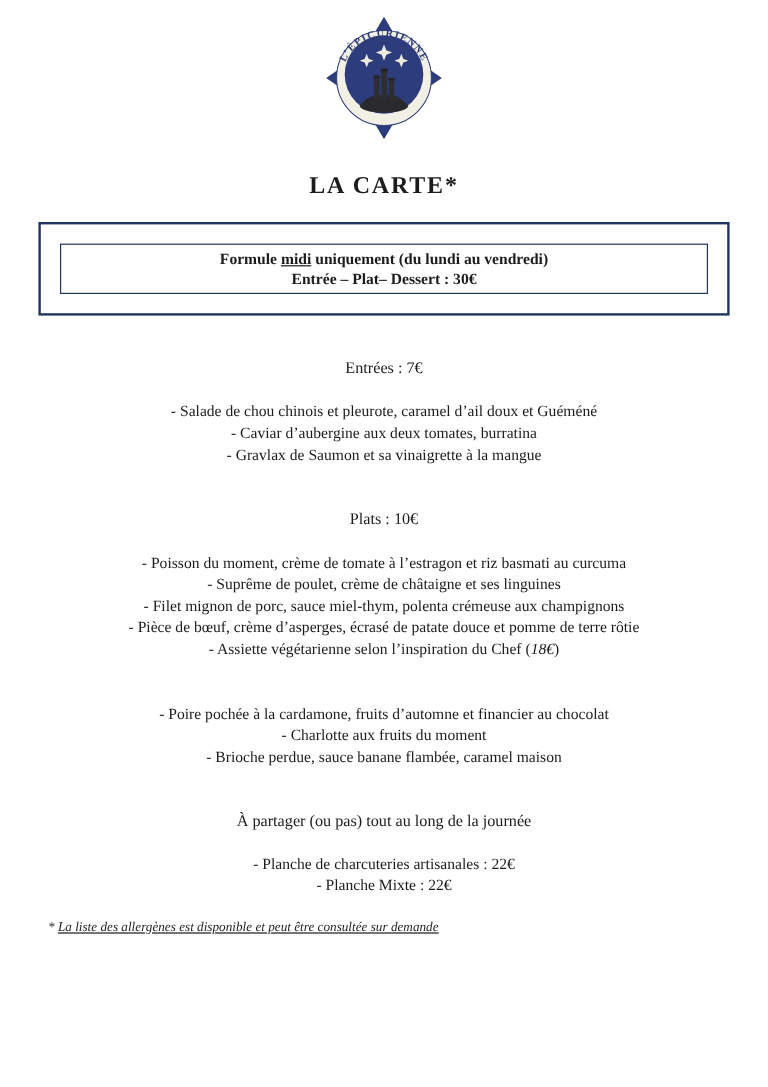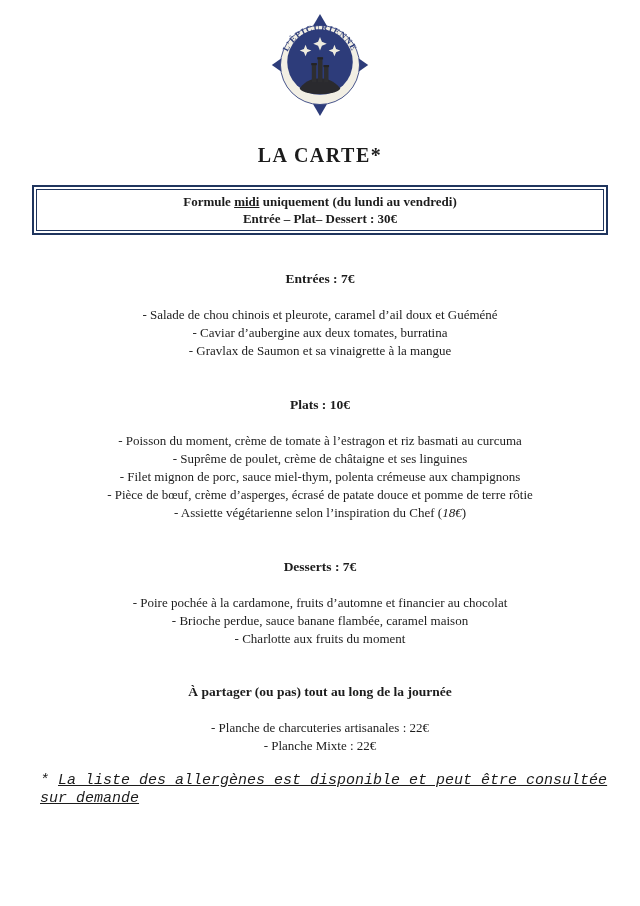--- a/index.html
+++ b/index.html
@@ -10,30 +10,30 @@
     -webkit-font-smoothing:antialiased;
   }
   .page{position:relative;width:640px;height:906px;overflow:hidden;background:#fff;}
   .logo-wrap{display:flex;justify-content:center;padding-top:12px;}
   svg.logo{width:100px;height:106px;display:block;}
   .title{
     text-align:center;font-weight:bold;font-size:20px;
     letter-spacing:1.5px;margin:24px 0 0;line-height:26px;
   }
   .formule-outer{
-    margin:17px 32px 0;border:2px solid #20355e;padding:2px;background:#fff;
+    margin:17px 32px 0;border:2px solid #20355e;padding:16px;background:#fff;
   }
   .formule-inner{
     border:1px solid #20355e;text-align:center;font-weight:bold;
     font-size:13px;line-height:17px;padding:3px 8px;
   }
   .section{margin-top:35px;text-align:center;}
-  .section .heading{font-weight:bold;font-size:13.5px;line-height:18px;margin:0 0 18px;}
+  .section .heading{font-weight:normal;font-size:13.5px;line-height:18px;margin:0 0 18px;}
   .menu-item{font-size:13px;line-height:18.2px;white-space:nowrap;}
-  .footnote{margin:16px 0 0 40px;font-size:15px;line-height:18px;font-family:Liberation Mono, monospace;}
+  .footnote{margin:16px 0 0 40px;font-size:11px;line-height:18px;}
   .it{font-style:italic;}
   .ul{text-decoration:underline;}
 </style>
 </head>
 <body>
 
 <div class="page">
 
   <div class="logo-wrap">
     <svg class="logo" viewBox="0 0 100 110" aria-hidden="true">
@@ -86,24 +86,23 @@
       </div>
       <div class="section">
         <div class="heading">Plats : 10€</div>
         <div class="menu-item"><span>- Poisson du moment, crème de tomate à l’estragon et riz basmati au curcuma</span></div>
         <div class="menu-item"><span>- Suprême de poulet, crème de châtaigne et ses linguines</span></div>
         <div class="menu-item"><span>- Filet mignon de porc, sauce miel-thym, polenta crémeuse aux champignons</span></div>
         <div class="menu-item"><span>- Pièce de bœuf, crème d’asperges, écrasé de patate douce et pomme de terre rôtie</span></div>
         <div class="menu-item"><span>- Assiette végétarienne selon l’inspiration du Chef (</span><span class="it">18€</span><span>)</span></div>
       </div>
       <div class="section">
-        <div class="heading">Desserts : 7€</div>
         <div class="menu-item"><span>- Poire pochée à la cardamone, fruits d’automne et financier au chocolat</span></div>
+        <div class="menu-item"><span>- Charlotte aux fruits du moment</span></div>
         <div class="menu-item"><span>- Brioche perdue, sauce banane flambée, caramel maison</span></div>
-        <div class="menu-item"><span>- Charlotte aux fruits du moment</span></div>
       </div>
       <div class="section">
         <div class="heading">À partager (ou pas) tout au long de la journée</div>
         <div class="menu-item"><span>- Planche de charcuteries artisanales : 22€</span></div>
         <div class="menu-item"><span>- Planche Mixte : 22€</span></div>
       </div>
     </div>
 
   <div class="footnote" id="footnote"><span class="it">* </span><span class="it ul">La liste des allergènes est disponible et peut être consultée sur demande</span></div>
 

